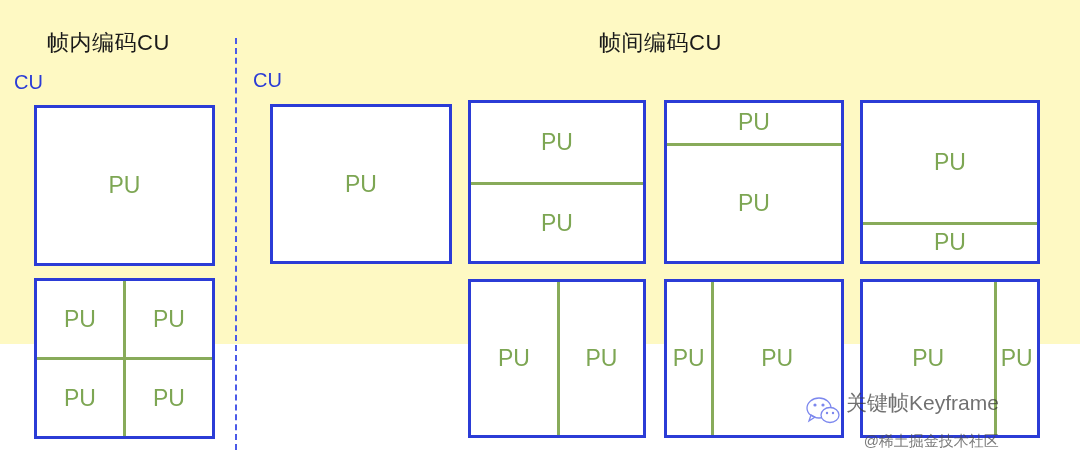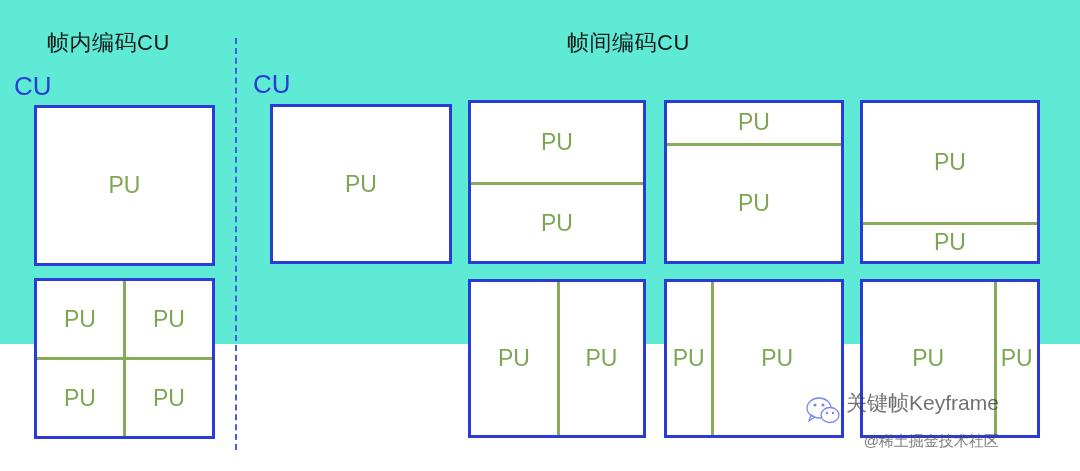--- a/index.html
+++ b/index.html
@@ -7,49 +7,49 @@
     width: 1080px;
     height: 471px;
     background: #ffffff;
     font-family: "Liberation Sans", "DejaVu Sans", sans-serif;
     overflow: hidden;
   }
   #canvas {
     position: relative;
     width: 1080px;
     height: 344px;
-    background: #5eead4;
+    background: #fef9c3;
   }
 
   
   .section-title {
     position: absolute;
     font-size: 22px;
     color: #1a1a1a;
     font-weight: 400;
     white-space: nowrap;
     letter-spacing: .5px;
   }
   #title-intra { left: 47px;  top: 28px; }
-  #title-inter { left: 567px; top: 28px; }
+  #title-inter { left: 599px; top: 28px; }
 
   
   #divider {
     position: absolute;
     left: 235px;
     top: 38px;
     width: 0;
     height: 412px;
     border-left: 2px dashed #4a5ae8;
   }
 
   
   .cu-label {
     position: absolute;
-    font-size: 26px;
+    font-size: 20px;
     color: #2b3cd6;
     white-space: nowrap;
   }
   #cu-label-intra { left: 14px;  top: 71px; }
   #cu-label-inter { left: 253px; top: 69px; }
 
   
   .cu-box {
     position: absolute;
     border: 3px solid #2b3cd6;

